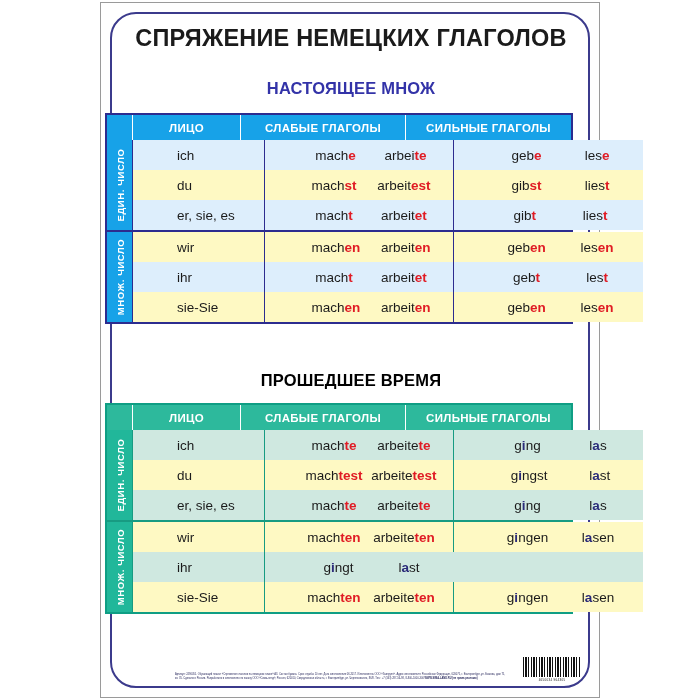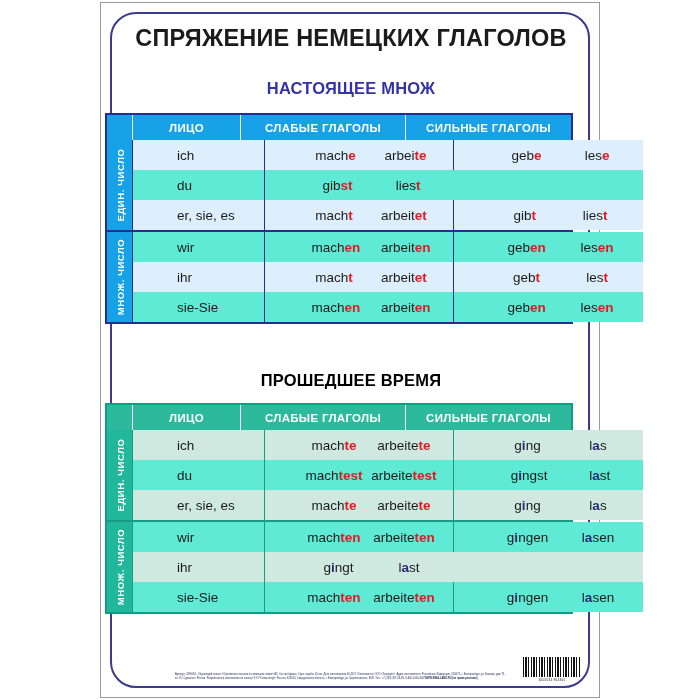--- a/index.html
+++ b/index.html
@@ -70,21 +70,21 @@
     border-right:1px solid var(--sep);box-sizing:border-box;
   }
   .side-label span{
     position:absolute;left:50%;top:50%;
     transform:translate(-50%,-50%) rotate(-90deg);
     transform-origin:center center;
     white-space:nowrap;
     color:#ffffff;font-size:9.5px;font-weight:bold;letter-spacing:.6px;
   }
   .rows{flex:1;}
-  .row{display:flex;height:30px;background:#5eead4;}
+  .row{display:flex;height:30px;background:#fef9c3;}
   .row.alt{background:var(--stripe);}
   .cell{
     flex:none;display:flex;align-items:center;
     box-sizing:border-box;
     border-right:1px solid var(--sep);
     font-size:13.5px;color:#1b1b1b;
     height:100%;
     margin-left:24px;
   }
   .cell:last-child{border-right:none;}
@@ -148,20 +148,24 @@
                   <span>arbei<em class="end">te</em></span>
                 </div>
                 <div class="cell verbs">
                   <span>geb<em class="end">e</em></span>
                   <span>les<em class="end">e</em></span>
                 </div>
               </div>
               <div class="row">
                 <div class="cell person">du</div>
                 <div class="cell verbs">
+                  <span>mach<em class="end">st</em></span>
+                  <span>arbeit<em class="end">est</em></span>
+                </div>
+                <div class="cell verbs">
                   <span>gib<em class="end">st</em></span>
                   <span>lies<em class="end">t</em></span>
                 </div>
               </div>
               <div class="row alt">
                 <div class="cell person">er, sie, es</div>
                 <div class="cell verbs">
                   <span>mach<em class="end">t</em></span>
                   <span>arbeit<em class="end">et</em></span>
                 </div>

